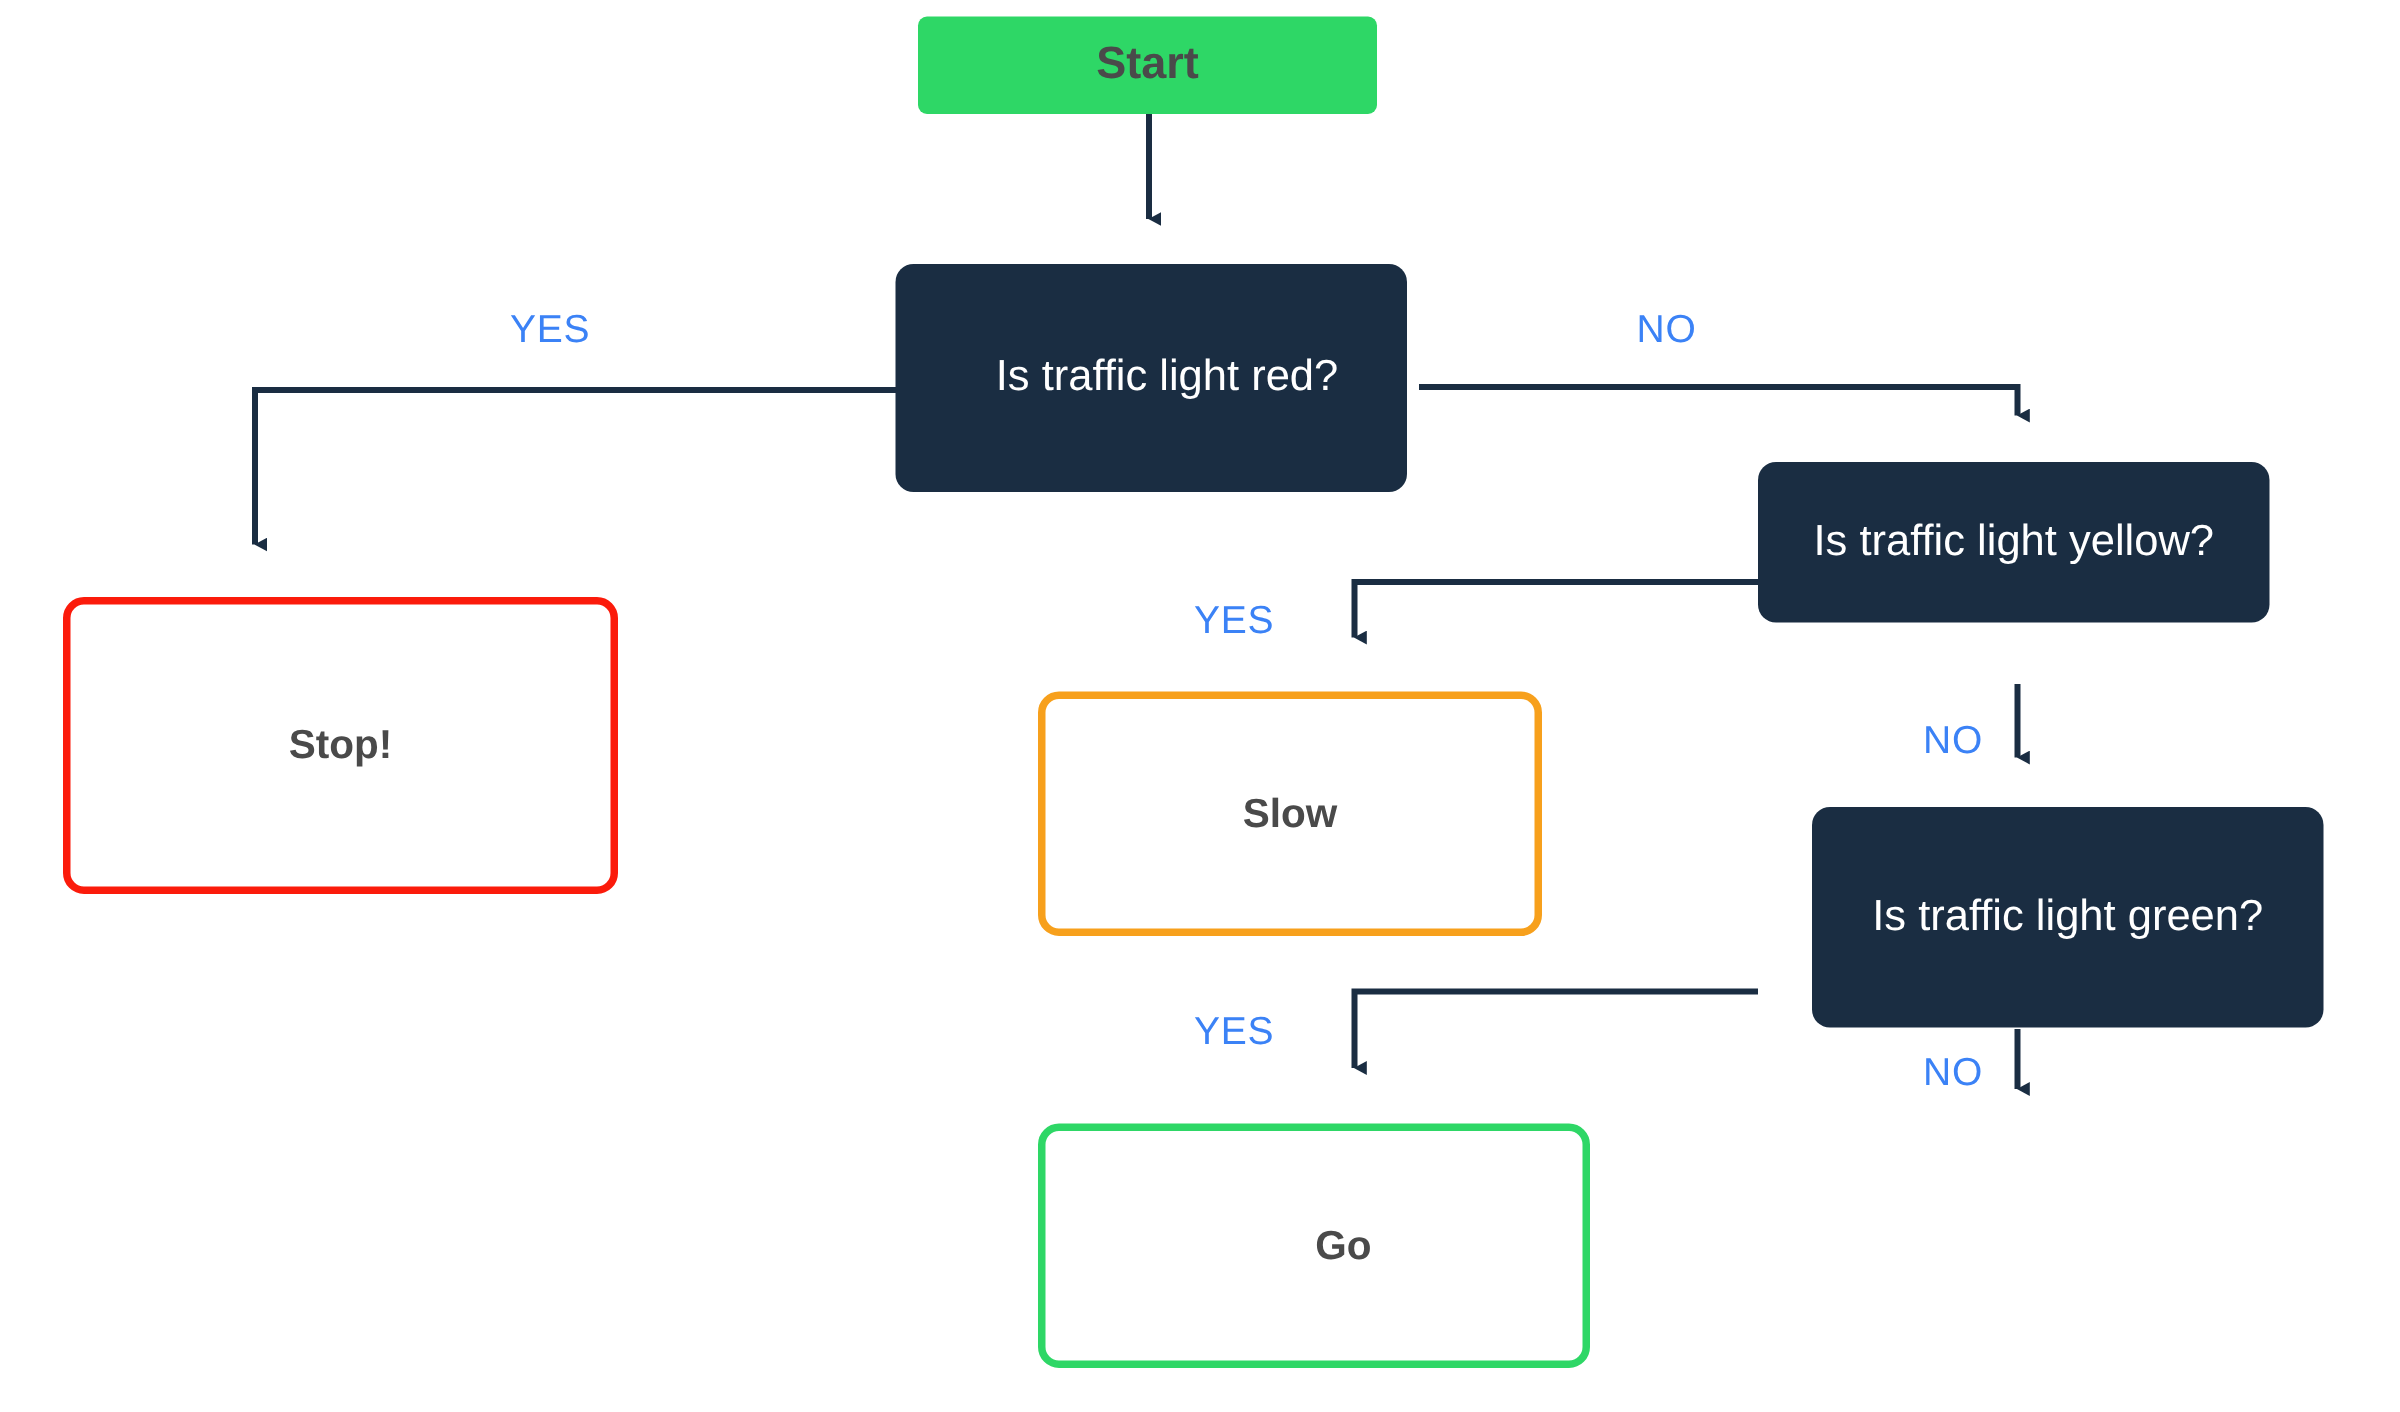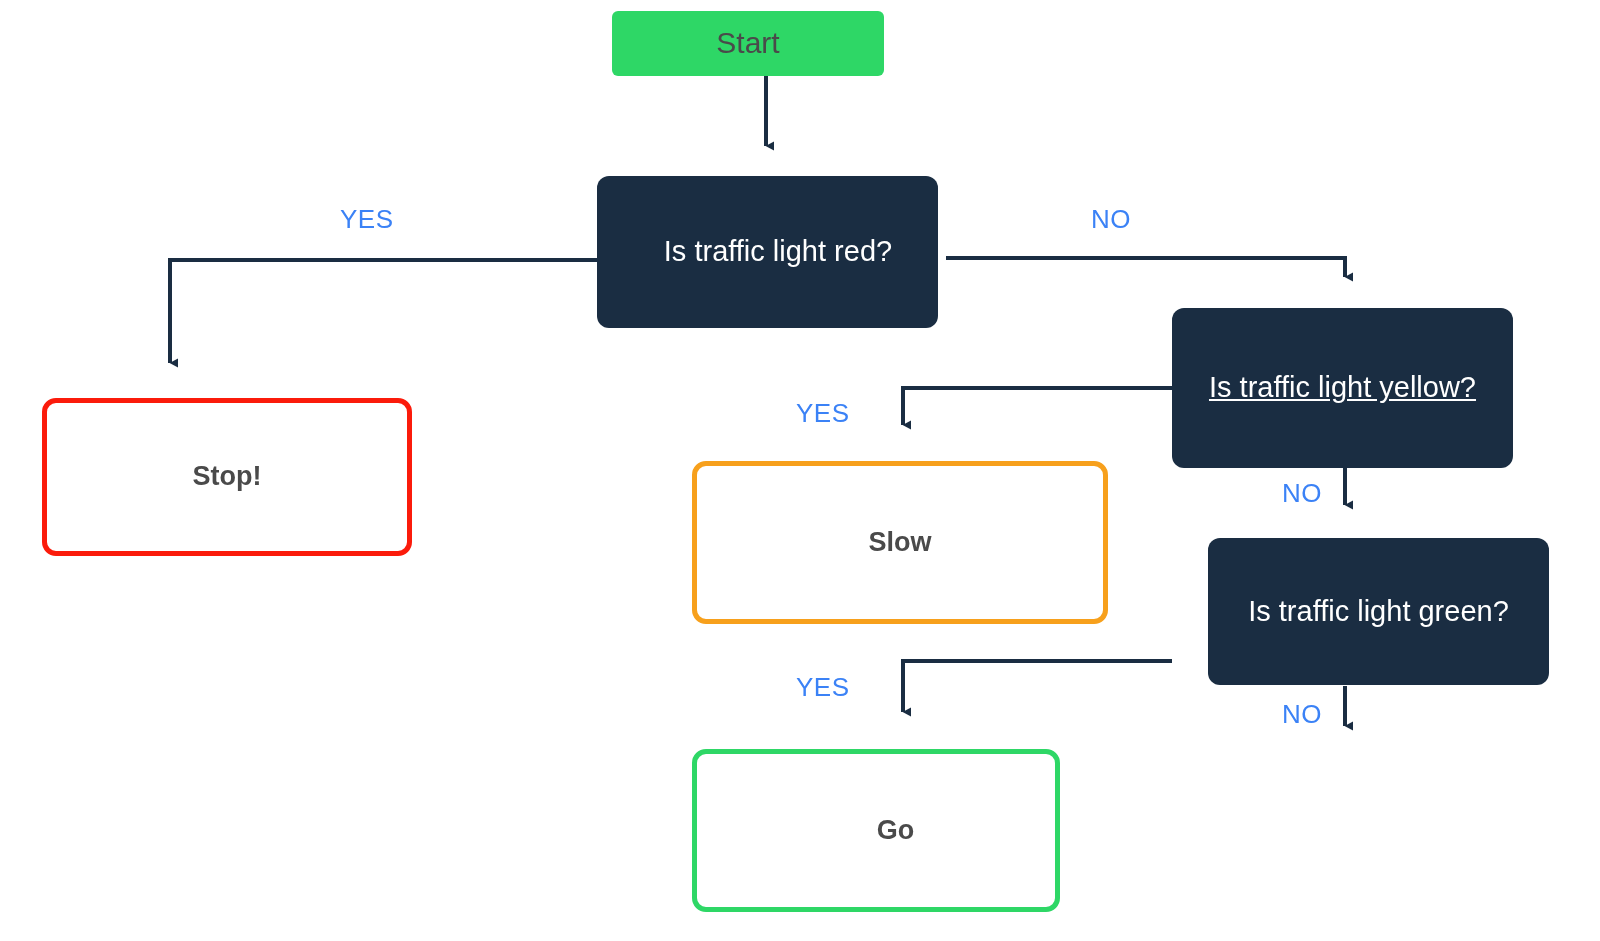--- a/index.html
+++ b/index.html
@@ -100,37 +100,37 @@
       <path d="M 1345 456 L 1345 505" marker-end="url(#arrowhead)"></path>
 
        Go --&gt;
       <path d="M 1172 661 L 903 661 L 903 712" marker-end="url(#arrowhead)"></path>
 
        Invalid color --&gt;
       <path d="M 1345 686 L 1345 726" marker-end="url(#arrowhead)"></path>
     </g>
   </svg>
 
-  <div class="node node-start" style="left:612px; top:11px; width:272px; height:65px;">
+  <div class="node node-start" style="left:612px; top:11px; width:306px; height:65px;font-weight:bold;">
     <span class="node-label">Start</span>
   </div>
 
   <div class="node node-decision" style="left:597px; top:176px; width:341px; height:152px;padding-left:21px;">
     <span class="node-label">Is traffic light red?</span>
   </div>
 
-  <div class="node node-terminal" style="left:42px; top:398px; width:370px; height:158px; border-color:#fb1b0b;">
+  <div class="node node-terminal" style="left:42px; top:398px; width:370px; height:198px; border-color:#fb1b0b;">
     <span class="node-label">Stop!</span>
   </div>
 
-  <div class="node node-decision" style="left:1172px; top:308px; width:341px; height:160px;text-decoration:underline;">
+  <div class="node node-decision" style="left:1172px; top:308px; width:341px; height:107px;">
     <span class="node-label">Is traffic light yellow?</span>
   </div>
 
-  <div class="node node-terminal" style="left:692px; top:461px; width:416px; height:163px; border-color:#f7a01c;">
+  <div class="node node-terminal" style="left:692px; top:461px; width:336px; height:163px; border-color:#f7a01c;">
     <span class="node-label">Slow</span>
   </div>
 
   <div class="node node-decision" style="left:1208px; top:538px; width:341px; height:147px;">
     <span class="node-label">Is traffic light green?</span>
   </div>
 
   <div class="node node-terminal" style="left:692px; top:749px; width:368px; height:163px; border-color:#2ed766;padding-left:39px;">
     <span class="node-label">Go</span>
   </div>

